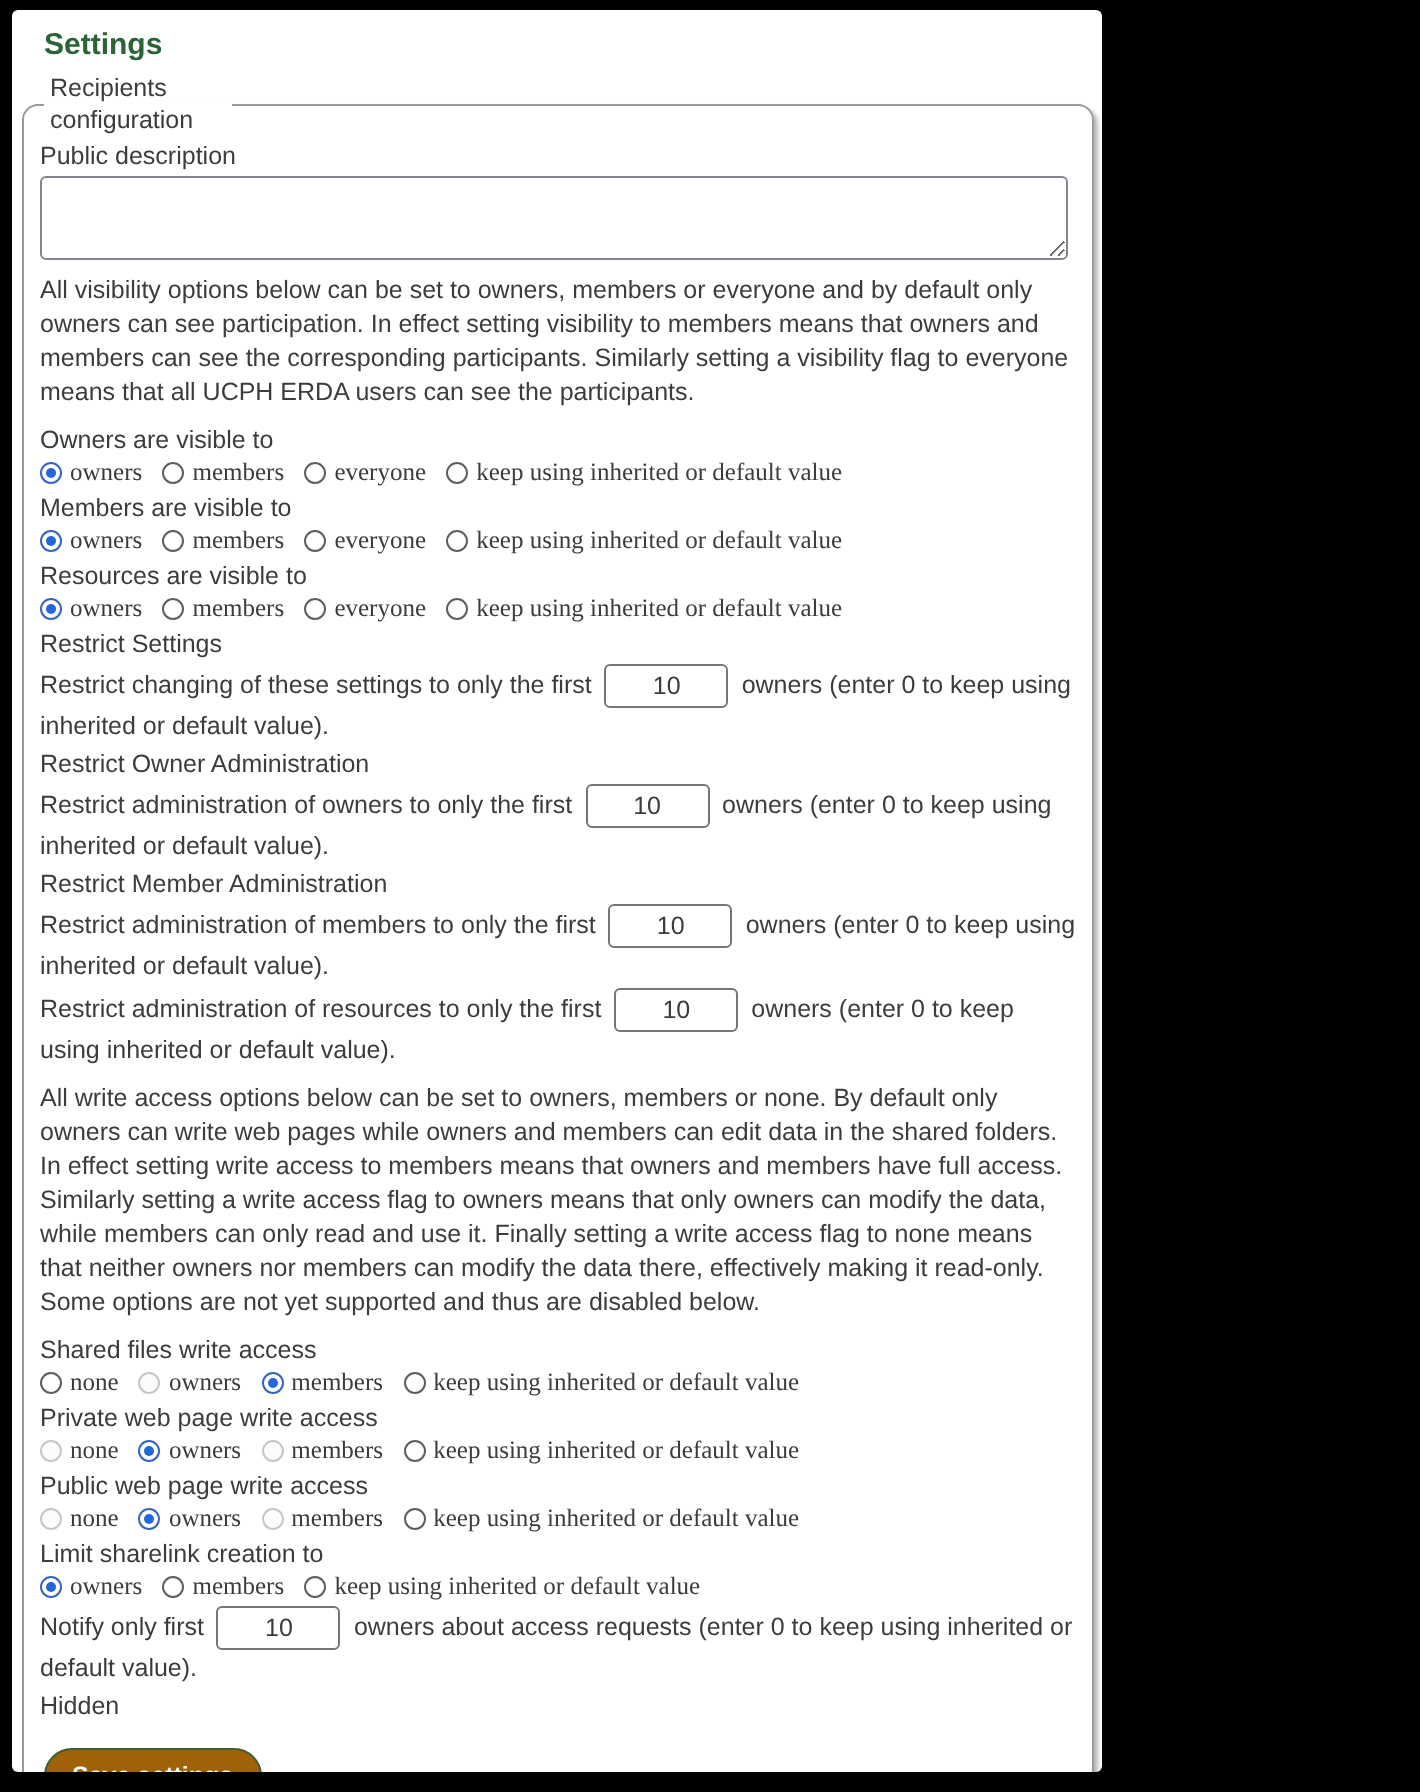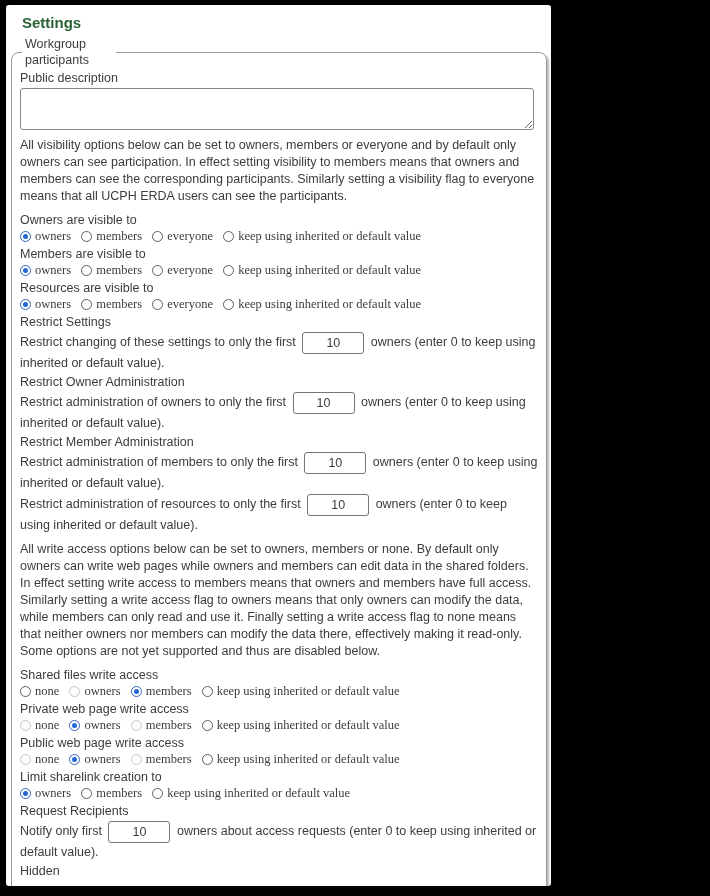--- a/index.html
+++ b/index.html
@@ -31,21 +31,21 @@
               font-size:12.5px;font-weight:bold;cursor:pointer;}
 </style>
 </head>
 <body>
 
 <div class="frame">
   <div class="page">
     <div class="h1">Settings</div>
 
     <fieldset>
-      <legend>Workgroup participants</legend>
+      <legend>Recipients configuration</legend>
 
       <div class="lbl">Public description</div>
       <textarea class="desc" style=""></textarea>
 
       <p class="note">All visibility options below can be set to owners, members or everyone and by default only owners can see participation. In effect setting visibility to members means that owners and members can see the corresponding participants. Similarly setting a visibility flag to everyone means that all UCPH ERDA users can see the participants.</p>
 
       
       <div class="lbl">Owners are visible to</div>
       <div class="radio-row">
         <span class="opt" data-state="selected"><span class="rb"></span><span class="ol">owners</span></span>
@@ -134,21 +134,20 @@
 
       
       <div class="lbl">Limit sharelink creation to</div>
       <div class="radio-row">
         <span class="opt" data-state="selected"><span class="rb"></span><span class="ol">owners</span></span>
         <span class="opt" data-state="unselected"><span class="rb"></span><span class="ol">members</span></span>
         <span class="opt" data-state="unselected"><span class="rb"></span><span class="ol">keep using inherited or default value</span></span>
       </div>
 
       
-      <div class="lbl">Request Recipients</div>
       <div class="irow">
         <span>Notify only first</span>
         <input type="text" class="num" value="10" style="">
         <span>owners about access requests (enter 0 to keep using inherited or default value).</span>
       </div>
 
       
       <div class="lbl">Hidden</div>
 
       <button class="save">Save settings</button>

